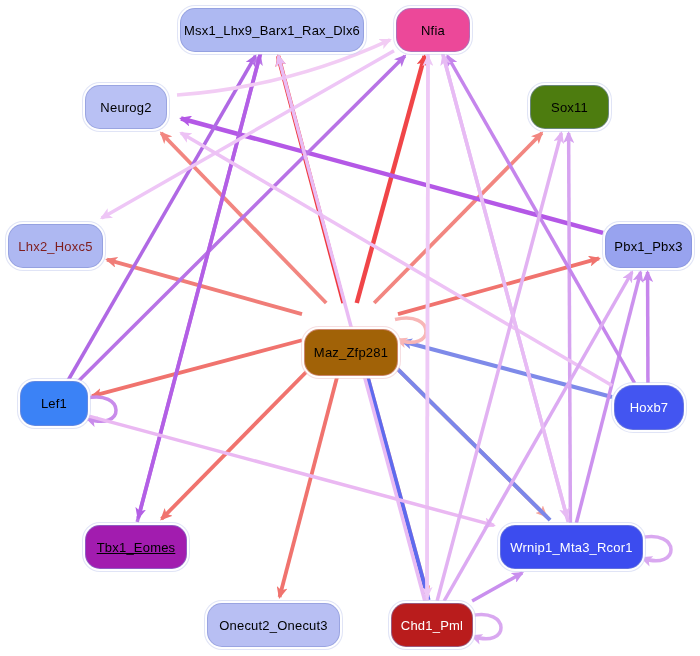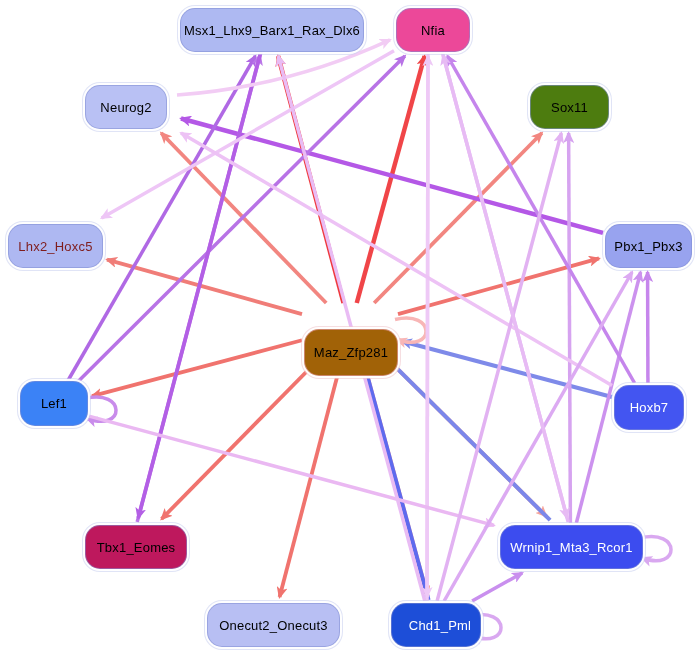--- a/index.html
+++ b/index.html
@@ -183,29 +183,29 @@
       </div>
       <div class="node" style="left: 605px; top: 224px; width: 85px; height: 42px; background: rgb(152, 163, 239); color: #000000;">
         <span>Pbx1_Pbx3</span>
       </div>
       <div class="node hub" style="left: 304px; top: 305px; width: 92px; height: 45px; background: #a16207; color: rgb(0, 0, 0); margin-top: 24px;">
         <span>Maz_Zfp281</span>
       </div>
       <div class="node" style="left: 20px; top: 381px; width: 66px; height: 43px; background: #3b82f6; color: rgb(0, 0, 0);">
         <span>Lef1</span>
       </div>
-      <div class="node" style="left: 614px; top: 385px; width: 68px; height: 43px; background: rgb(67, 85, 241); color: rgb(255, 255, 255);">
+      <div class="node" style="left: 614px; top: 385px; width: 68px; height: 43px; background: rgb(67, 85, 241); color: rgb(255, 255, 255); border-radius: 19px;">
         <span>Hoxb7</span>
       </div>
-      <div class="node" style="left: 85px; top: 525px; width: 100px; height: 42px; background: #be185d; color: rgb(0, 0, 0);">
+      <div class="node" style="left: 85px; top: 525px; width: 100px; height: 42px; background: #a21caf; color: rgb(0, 0, 0); text-decoration: underline;">
         <span>Tbx1_Eomes</span>
       </div>
       <div class="node" style="left: 500px; top: 525px; width: 141px; height: 42px; background: rgb(60, 76, 239); color: rgb(255, 255, 255); text-align: center;">
         <span>Wrnip1_Mta3_Rcor1</span>
       </div>
       <div class="node" style="left: 207px; top: 603px; width: 131px; height: 42px; background: rgb(184, 191, 243); color: rgb(0, 0, 0); align-items: center;">
         <span>Onecut2_Onecut3</span>
       </div>
-      <div class="node" style="left: 391px; top: 603px; width: 80px; height: 42px; background: #1d4ed8; color: rgb(255, 255, 255); padding-left: 8px;">
+      <div class="node" style="left: 391px; top: 603px; width: 80px; height: 42px; background: #b91c1c; color: rgb(255, 255, 255);">
         <span>Chd1_Pml</span>
       </div>
     </div>
 </div>
 
 </body></html>

